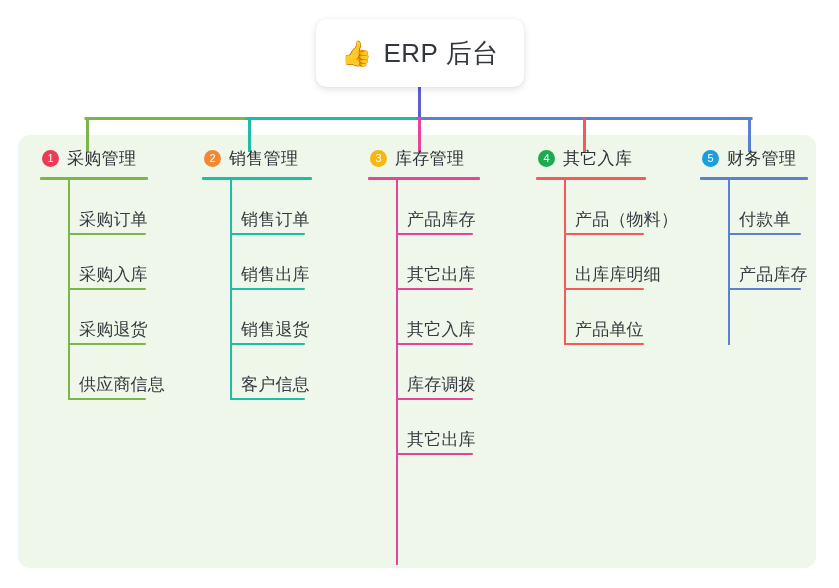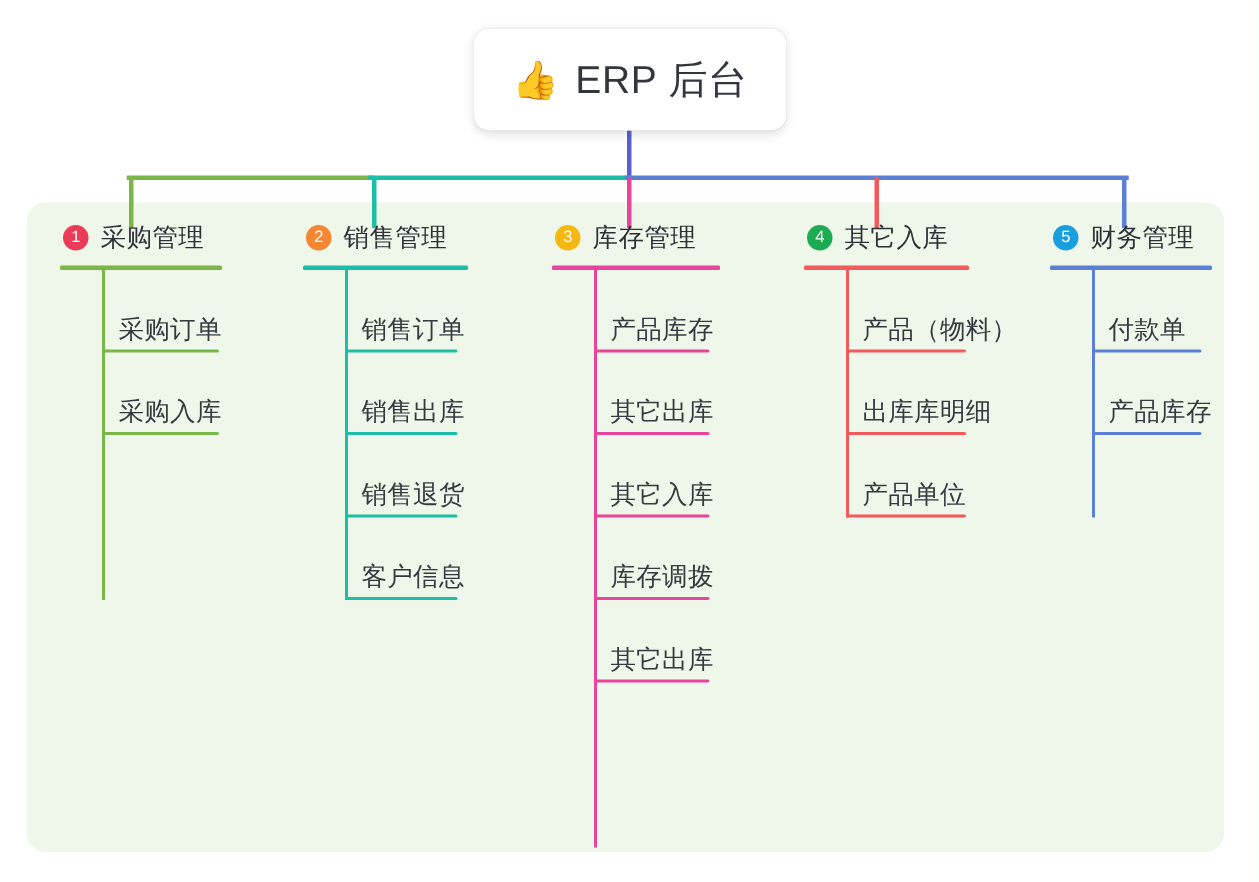--- a/index.html
+++ b/index.html
@@ -188,20 +188,28 @@
         <div class="leaves">
           <div class="spine" style="background: rgb(122, 182, 72); height: 220px;"></div>
           <div class="leaf">
             <span class="leaf-text">采购订单</span>
             <div class="leaf-rule" style="background: rgb(122, 182, 72); width: 78px;"></div>
           </div>
           <div class="leaf">
             <span class="leaf-text">采购入库</span>
             <div class="leaf-rule" style="background: rgb(122, 182, 72); width: 78px;"></div>
           </div>
+          <div class="leaf">
+            <span class="leaf-text">采购退货</span>
+            <div class="leaf-rule" style="background: rgb(122, 182, 72); width: 78px;"></div>
+          </div>
+          <div class="leaf">
+            <span class="leaf-text">供应商信息</span>
+            <div class="leaf-rule" style="background: rgb(122, 182, 72); width: 78px;"></div>
+          </div>
         </div>
       </div>
       <div class="branch" style="left: 202px; width: 113px;">
         <div class="branch-head">
           <span class="badge" style="background: rgb(245, 134, 52);">2</span>
           <span class="branch-title">销售管理</span>
         </div>
         <div class="head-rule" style="background: rgb(27, 191, 167); width: 110px;"></div>
         <div class="leaves">
           <div class="spine" style="background: rgb(27, 191, 167); height: 220px;"></div>

